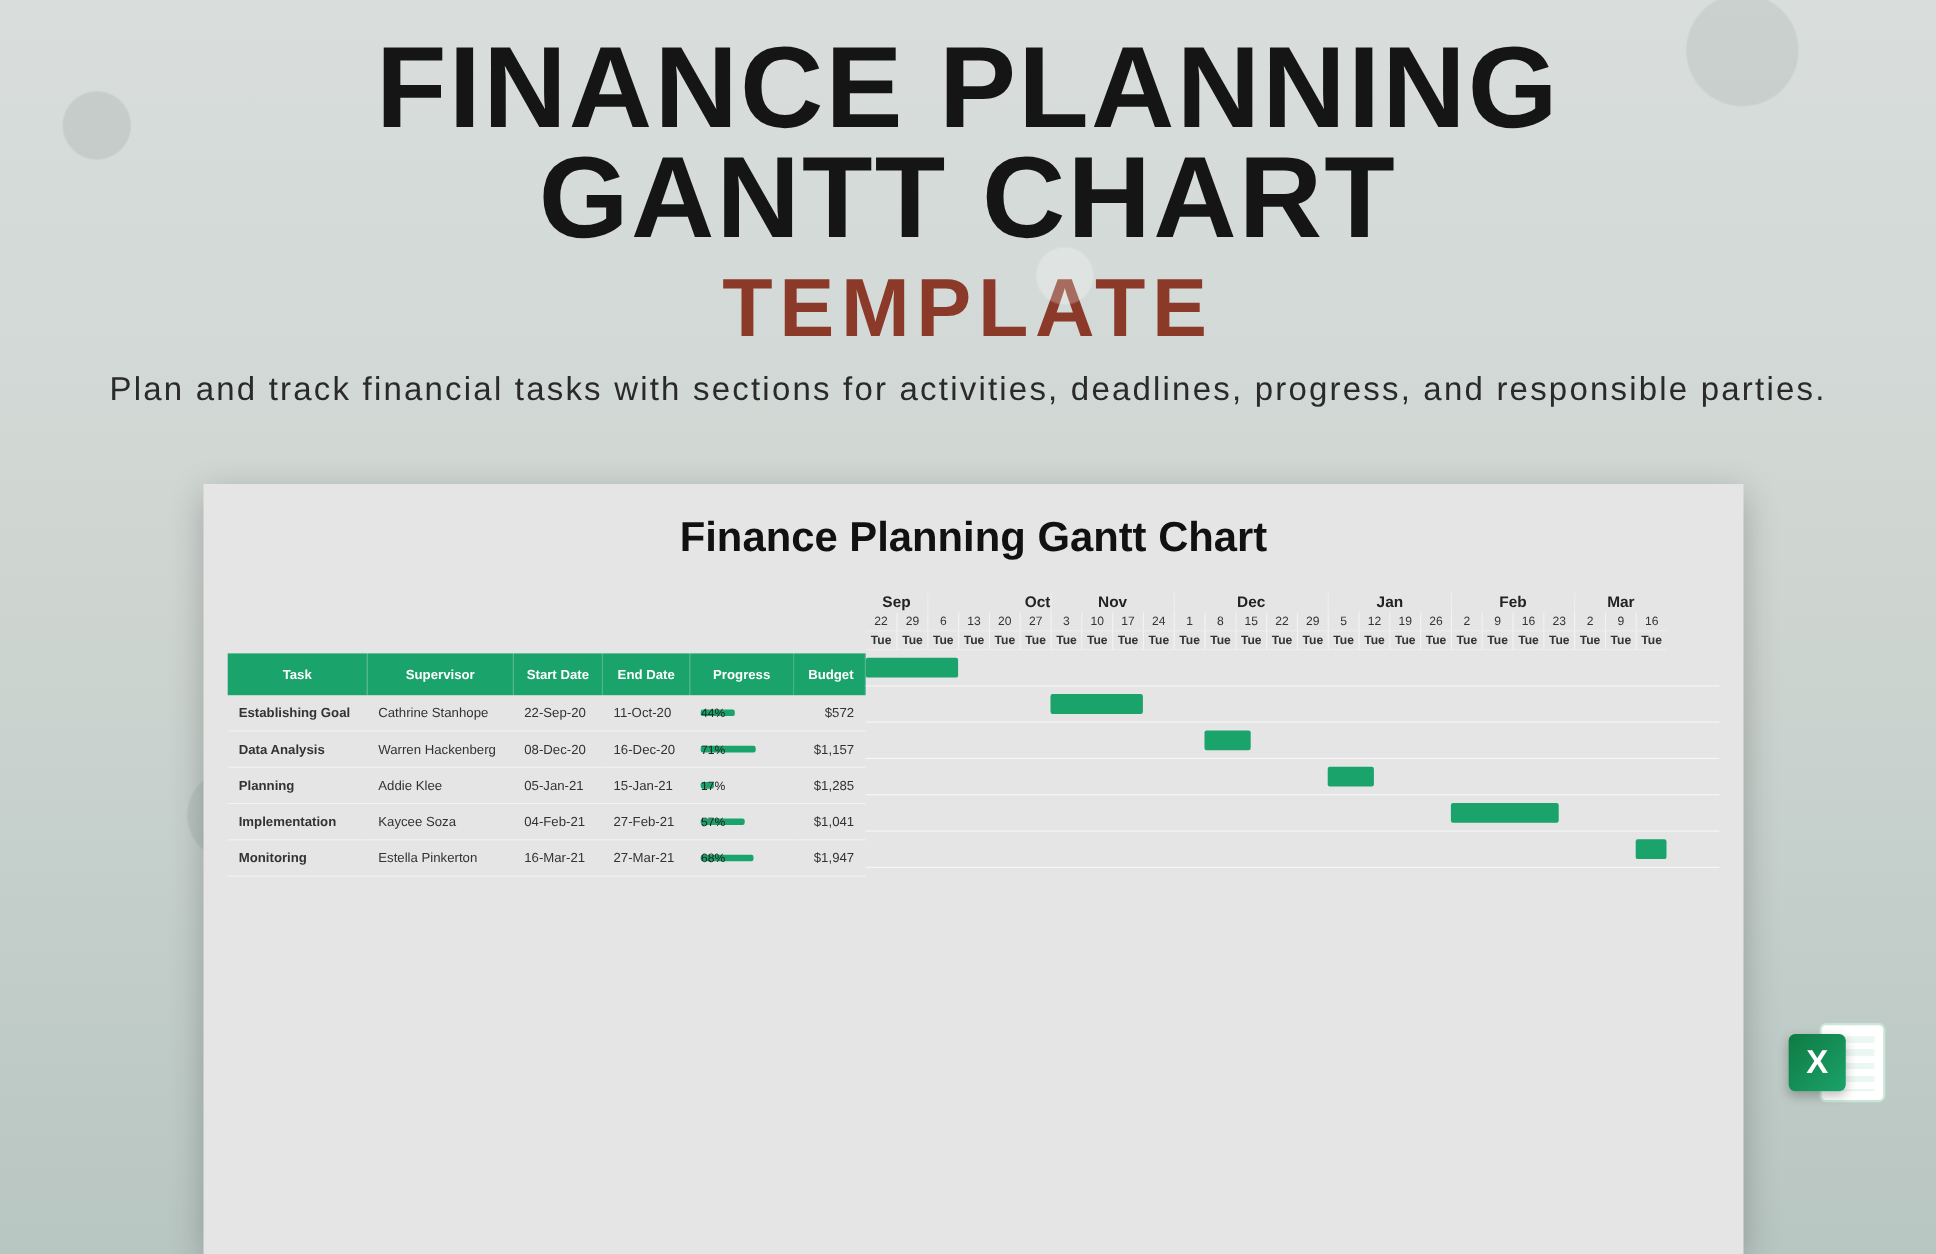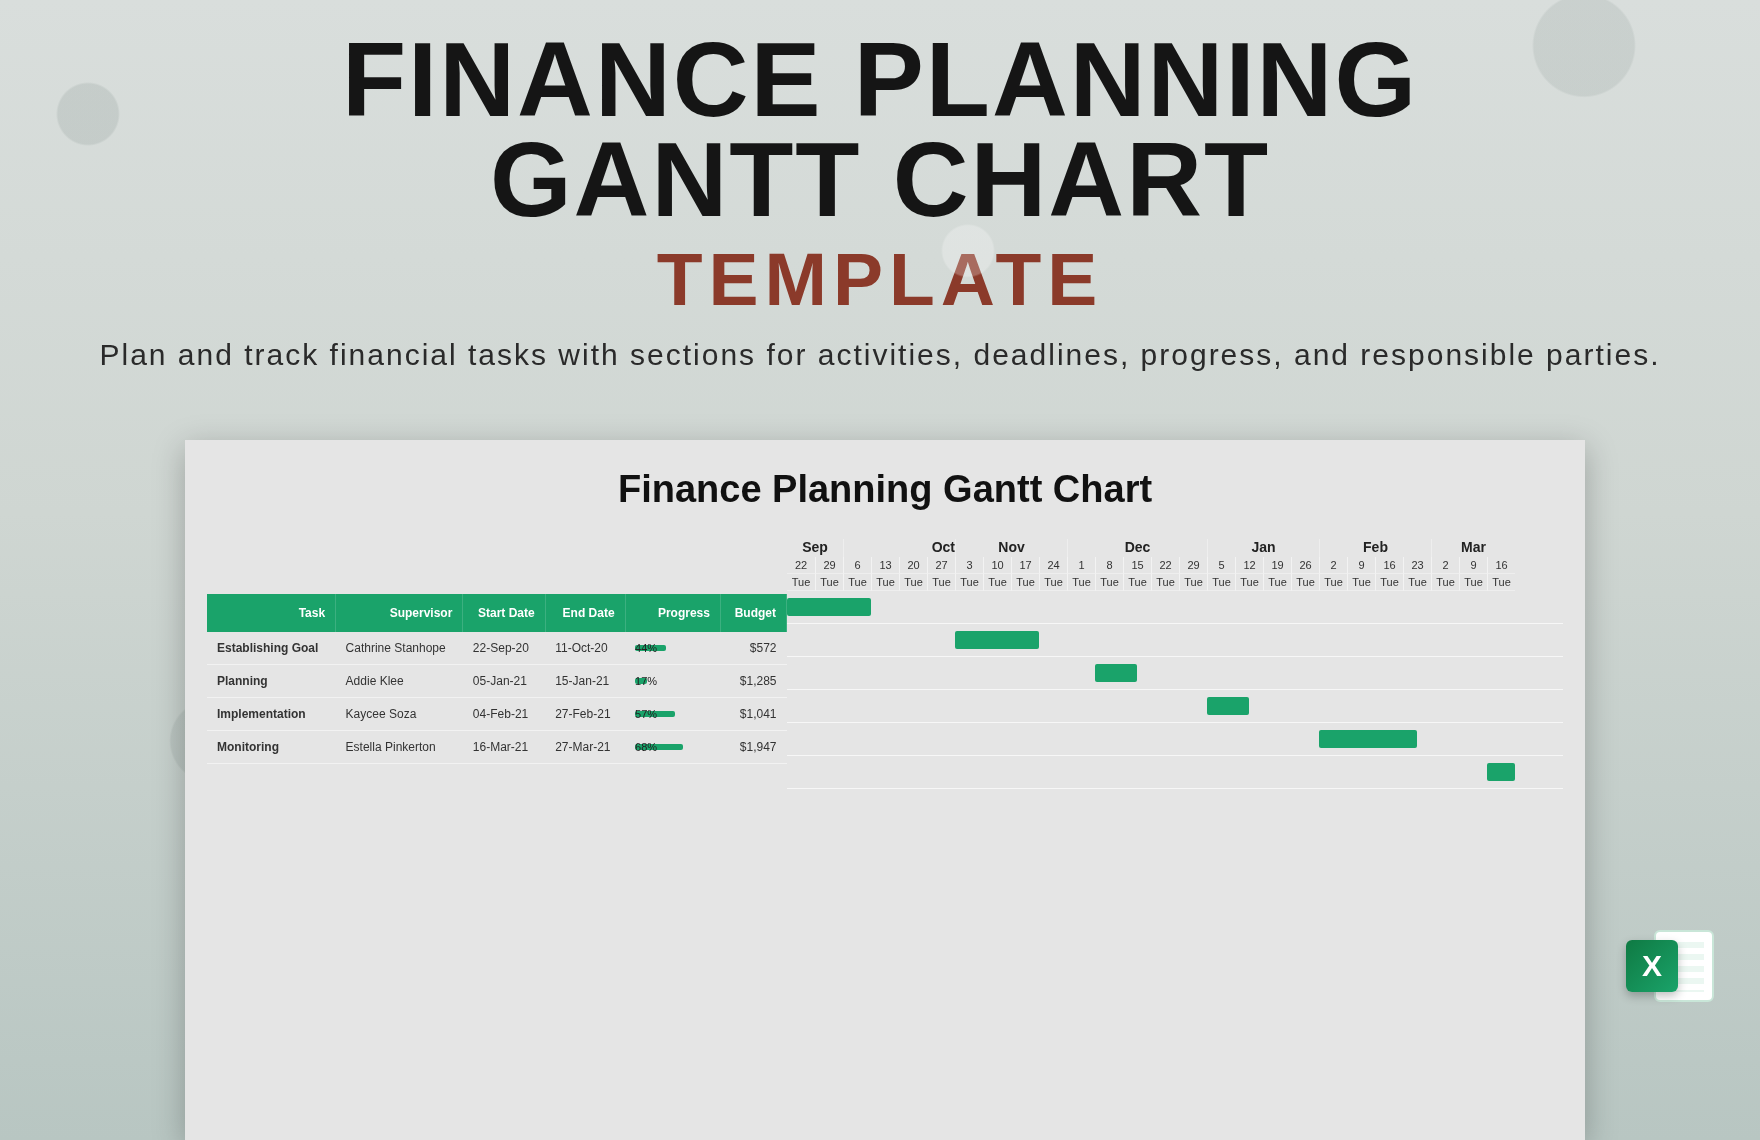--- a/index.html
+++ b/index.html
@@ -71,21 +71,21 @@
   }
   .left-pane { width: 580px; }
   .right-pane { flex: 1; position: relative; }
 
   
   table.tasks { width: 100%; border-collapse: collapse; font-size: 12px; }
   table.tasks thead th {
     background: #1aa36a;
     color: #fff;
     font-weight: 700;
-    text-align: right;
+    text-align: center;
     padding: 12px 10px;
     border-right: 1px solid rgba(255,255,255,.15);
   }
   table.tasks thead th.num { text-align: right; }
   table.tasks tbody td {
     padding: 9px 10px;
     border-bottom: 1px solid #f2f2f2;
     color: #333;
     white-space: nowrap;
   }
@@ -101,21 +101,21 @@
   }
 
   
   .tl-header { font-size:11px; color:#222; }
   .tl-months { display:flex; }
   .tl-month { text-align:center; font-weight:800; font-size:14px; padding-bottom:2px; border-left:1px solid #eee; }
   .tl-month:first-child { border-left:none; }
   .tl-days-row, .tl-dow-row { display:flex; }
   .tl-cell { width:28px; text-align:center; font-size:11px; color:#333; border-left:1px solid #f3f3f3; padding:2px 0; }
   .tl-cell:first-child { border-left:none; }
-  .tl-dow-row .tl-cell { font-weight:400; border-top:1px solid #eee; border-bottom:1px solid #eee; }
+  .tl-dow-row .tl-cell { font-weight:700; border-top:1px solid #eee; border-bottom:1px solid #eee; }
 
   
   .bars { position:relative; }
   .bar-row { height:33px; position:relative; border-bottom:1px solid #f7f7f7; }
   .bar { position:absolute; top:7px; height:18px; background:#1aa36a; border-radius:2px; }
 
   
   .thead-spacer { height:55px; } 
 
   
@@ -170,20 +170,30 @@
         <tbody id="task-body">
             <tr>
               <td class="task">Establishing Goal</td>
               <td>Cathrine Stanhope</td>
               <td>22-Sep-20</td>
               <td>11-Oct-20</td>
               <td>
                 <div class="progress-cell"><div class="progress-bar" style="width:44%"></div><span class="progress-text">44%</span></div>
               </td>
               <td class="num">$572</td>
+            </tr>
+            <tr>
+              <td class="task">Data Analysis</td>
+              <td>Warren Hackenberg</td>
+              <td>08-Dec-20</td>
+              <td>16-Dec-20</td>
+              <td>
+                <div class="progress-cell"><div class="progress-bar" style="width:71%"></div><span class="progress-text">71%</span></div>
+              </td>
+              <td class="num">$1,157</td>
             </tr>
             <tr>
               <td class="task">Planning</td>
               <td>Addie Klee</td>
               <td>05-Jan-21</td>
               <td>15-Jan-21</td>
               <td>
                 <div class="progress-cell"><div class="progress-bar" style="width:17%"></div><span class="progress-text">17%</span></div>
               </td>
               <td class="num">$1,285</td>

